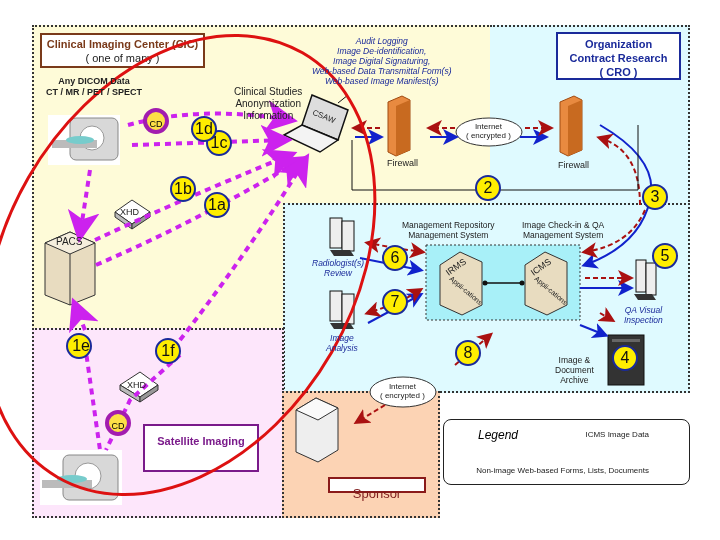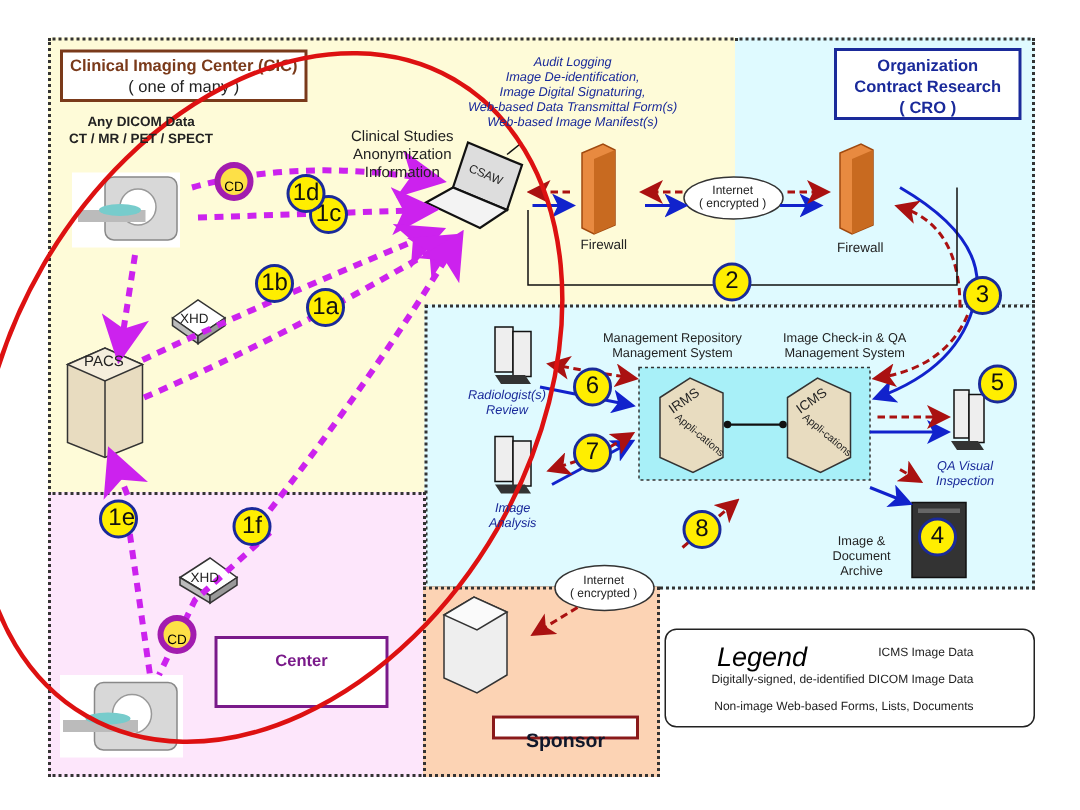--- a/index.html
+++ b/index.html
@@ -24,23 +24,23 @@
 <div class="titlebox" style="left:40px;top:33px;width:165px;height:35px;border:2px solid #7a3a1a;color:#7a3a1a;padding-top:2px;">
   <div>Clinical Imaging Center (CIC)</div>
   <div style="font-weight:normal;color:#222;">( one of many )</div>
 </div>
 <div class="titlebox" style="left:556px;top:32px;width:125px;height:48px;border:2px solid #1a2a9a;color:#1a2a9a;padding-top:3px;">
   <div>Organization</div>
   <div>Contract Research</div>
   <div>( CRO )</div>
 </div>
 <div class="titlebox" style="left:143px;top:424px;width:116px;height:48px;border:2px solid #7a1a8a;color:#7a1a8a;padding-top:8px;">
-  <div>Center</div>
-</div>
-<div class="titlebox" style="left:328px;top:477px;width:98px;height:16px;border:2px solid #8a1a1a;color:#0f172a;font-weight:bold;font-size:13px;line-height:29px;">
+  <div>Satellite Imaging</div>
+</div>
+<div class="titlebox" style="left:328px;top:477px;width:98px;height:16px;border:2px solid #8a1a1a;color:#7f1d1d;font-weight:normal;font-size:13px;line-height:29px;">
   <span>Sponsor</span>
 </div>
 
 <svg width="720" height="540">
   <defs>
     <marker id="mP" markerWidth="8" markerHeight="8" refX="6" refY="4" orient="auto">
         <path d="M0,0 L8,4 L0,8 L2,4 Z" fill="#cc22ee"></path>
       </marker>
     <marker id="mB" markerWidth="8" markerHeight="8" refX="6" refY="4" orient="auto">
         <path d="M0,0 L8,4 L0,8 L2,4 Z" fill="#1122cc"></path>
@@ -263,17 +263,16 @@
 <div class="badge" style="left:155px;top:338px;">1f</div>
 <div class="badge" style="left:475px;top:175px;">2</div>
 <div class="badge" style="left:642px;top:184px;">3</div>
 <div class="badge" style="left:612px;top:345px;">4</div>
 <div class="badge" style="left:652px;top:243px;">5</div>
 <div class="badge" style="left:382px;top:245px;">6</div>
 <div class="badge" style="left:382px;top:289px;">7</div>
 <div class="badge" style="left:455px;top:340px;">8</div>
 
 <div style="position:absolute;left:443px;top:419px;width:247px;height:66px;border:1px solid #222;border-radius:8px;background:#fff;box-sizing:border-box;">
-  <div style="position:absolute;left:34px;top:8px;font-style:italic;font-size:18px;">Legend</div>
+  <div style="position:absolute;left:34px;top:8px;font-style:italic;font-size:12px;">Legend</div>
   <div style="position:absolute;right:40px;top:10px;font-size:8px;color:#222;">ICMS Image Data</div>
-  <div style="position:absolute;right:40px;top:28px;font-size:8px;color:#222;">Digitally-signed, de-identified DICOM Image Data</div>
   <div style="position:absolute;right:40px;top:46px;font-size:8px;color:#222;">Non-image Web-based Forms, Lists, Documents</div>
 </div>
 
 </body></html>

